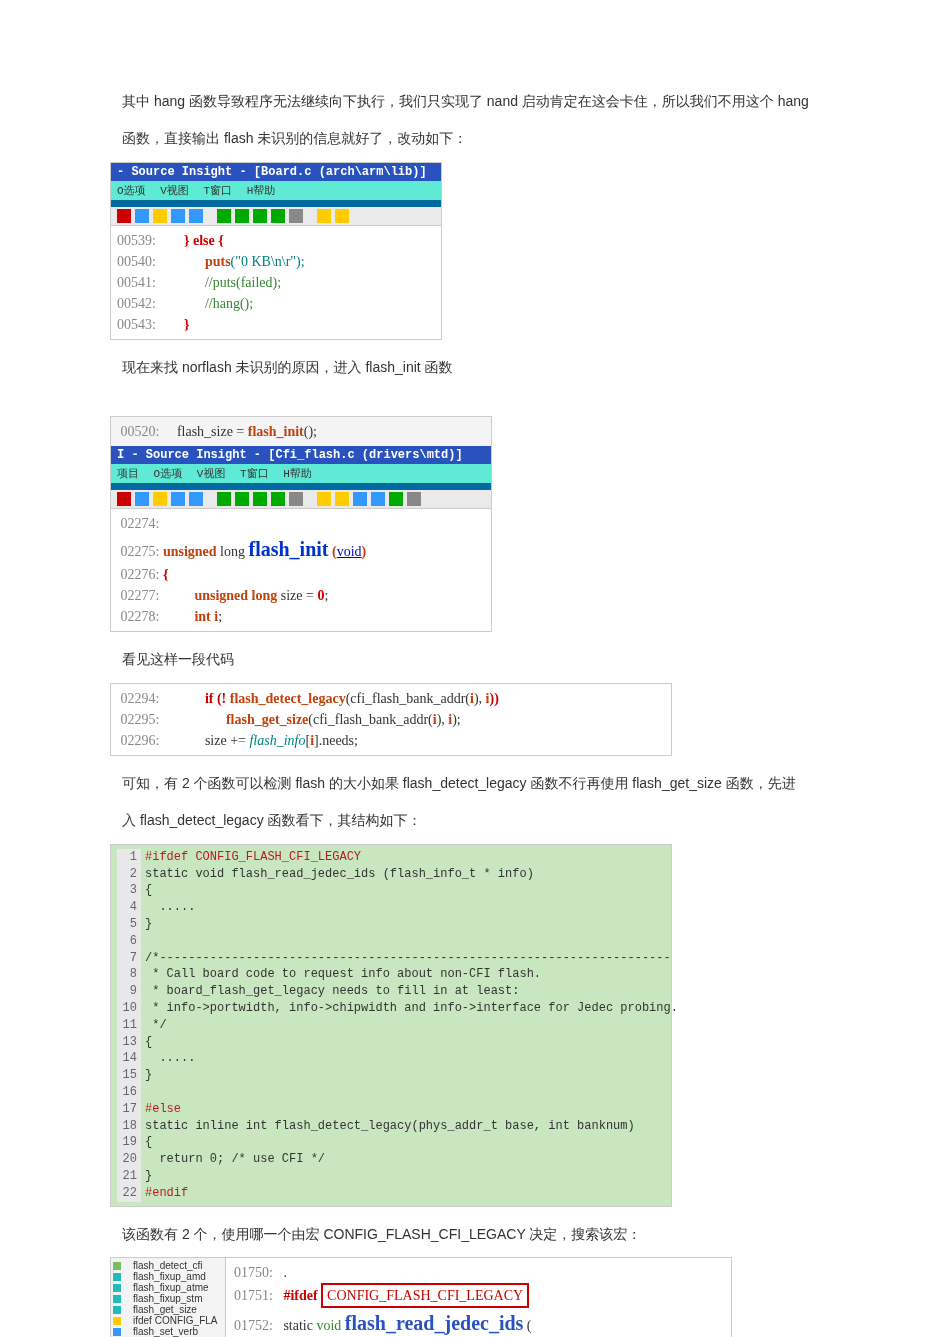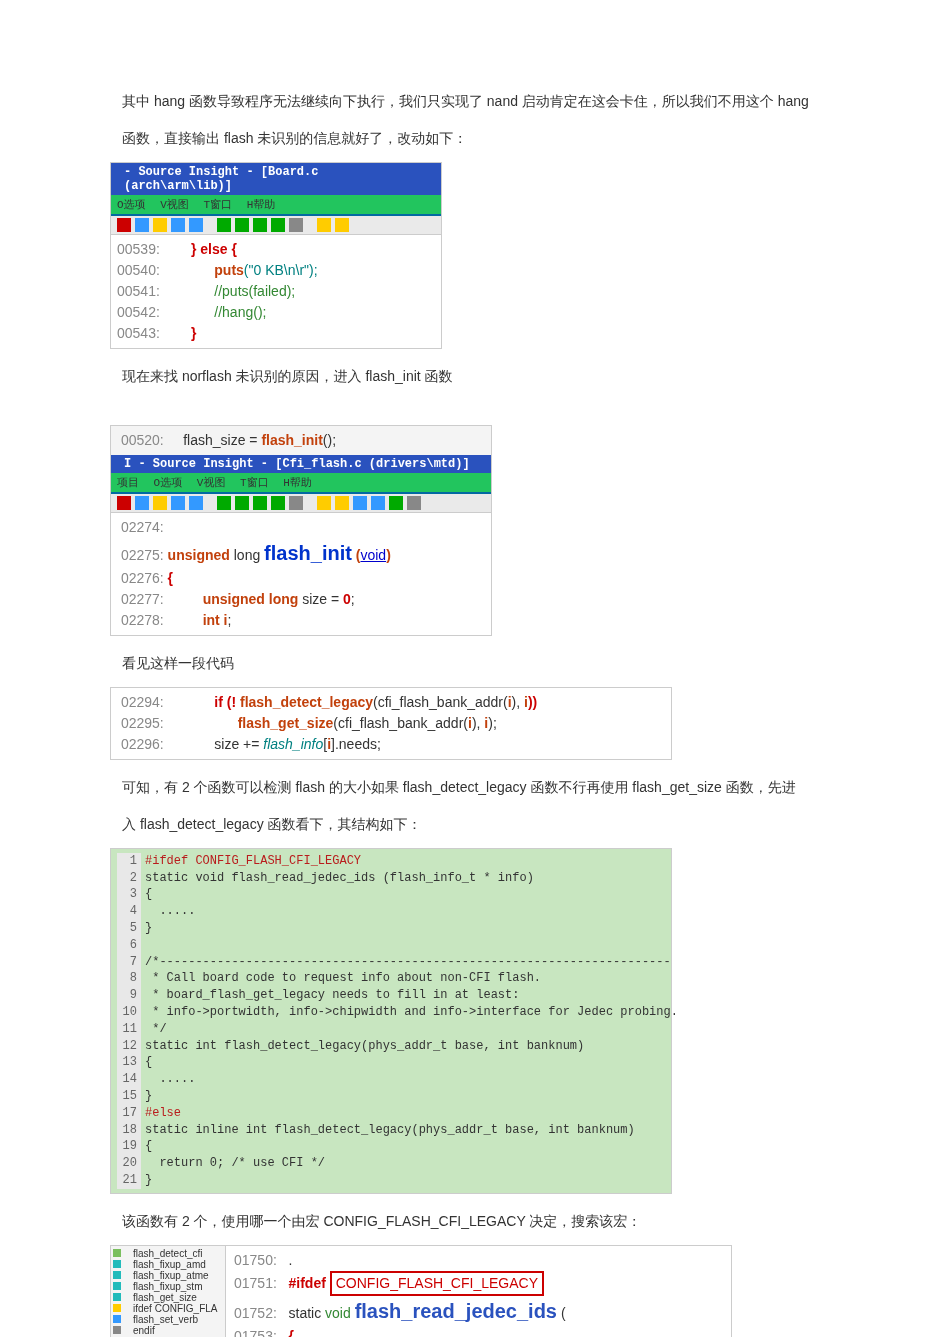--- a/index.html
+++ b/index.html
@@ -20,29 +20,29 @@
     border: 1px solid #ccc;
     background: #f0f2f3;
     margin: 8px 0 12px 0;
     font-family: "Consolas","Courier New",monospace;
     font-size: 13px;
     padding: 0;
   }
   .titlebar {
     background: #2a52be;
     color: #fff;
-    padding: 2px 13px;
+    padding: 2px 6px;
     font-weight: bold;
     font-size: 12px;
   }
   .menubar {
-    background: #22c55e;
+    background: #5eead4;
     font-size: 11px;
     padding: 2px 6px;
-    border-bottom: 2px solid #0369a1;
+    border-bottom: 7px solid #0369a1;
   }
   .menubar span { margin-right: 8px; }
   .toolbar {
     background: #eaeaea;
     padding: 2px 6px;
     border-bottom: 1px solid #ccc;
     display: flex;
     gap: 4px;
     align-items: center;
   }
@@ -54,21 +54,21 @@
   .ticon.blue { background: #39f; }
   .ticon.yellow { background: #fc0; }
   .ticon.green { background: #0a0; }
   .ticon.gray { background: #888; }
   .codelines {
     background: #fff;
     padding: 4px 6px;
   }
   .codeline {
     white-space: pre;
-    font-family: Liberation Sans, sans-serif;
+    font-family: Liberation Serif, serif;
     font-size: 14px;
     line-height: 1.5;
   }
   .lnum { color: #888; }
   .kw-red { color: #cc0000; font-weight: bold; }
   .kw-blue { color: #c2410c; font-weight: bold; }
   .kw-blue-big { color: #0033cc; font-weight: bold; font-size: 20px; }
   .kw-blue-big2 { color: #2a52be; font-weight: bold; font-size: 20px; }
   .str { color: #008080; }
   .cmt { color: #338833; text-align: right; }
@@ -236,29 +236,30 @@
       <div class="greencode"><div class="gnum">2</div><div class="gtxt">static void flash_read_jedec_ids (flash_info_t * info)</div></div>
       <div class="greencode"><div class="gnum">3</div><div class="gtxt">{</div></div>
       <div class="greencode"><div class="gnum">4</div><div class="gtxt">  .....</div></div>
       <div class="greencode"><div class="gnum">5</div><div class="gtxt">}</div></div>
       <div class="greencode"><div class="gnum">6</div><div class="gtxt"></div></div>
       <div class="greencode"><div class="gnum">7</div><div class="gtxt">/*-----------------------------------------------------------------------</div></div>
       <div class="greencode"><div class="gnum">8</div><div class="gtxt"> * Call board code to request info about non-CFI flash.</div></div>
       <div class="greencode"><div class="gnum">9</div><div class="gtxt"> * board_flash_get_legacy needs to fill in at least:</div></div>
       <div class="greencode"><div class="gnum">10</div><div class="gtxt"> * info-&gt;portwidth, info-&gt;chipwidth and info-&gt;interface for Jedec probing.</div></div>
       <div class="greencode"><div class="gnum">11</div><div class="gtxt"> */</div></div>
-      <div class="greencode"><div class="gnum">12</div><div class="gtxt">static int flash_detect_legacy(phys_addr_t base, int banknum)</div></div>
       <div class="greencode"><div class="gnum">13</div><div class="gtxt">{</div></div>
       <div class="greencode"><div class="gnum">14</div><div class="gtxt">  .....</div></div>
       <div class="greencode"><div class="gnum">15</div><div class="gtxt">}</div></div>
+      <div class="greencode"><div class="gnum">16</div><div class="gtxt"></div></div>
       <div class="greencode"><div class="gnum">17</div><div class="gtxt"><span class="pp-blue">#else</span></div></div>
       <div class="greencode"><div class="gnum">18</div><div class="gtxt">static inline int flash_detect_legacy(phys_addr_t base, int banknum)</div></div>
       <div class="greencode"><div class="gnum">19</div><div class="gtxt">{</div></div>
       <div class="greencode"><div class="gnum">20</div><div class="gtxt">  return 0; /* use CFI */</div></div>
       <div class="greencode"><div class="gnum">21</div><div class="gtxt">}</div></div>
+      <div class="greencode"><div class="gnum">22</div><div class="gtxt"><span class="pp-blue">#endif</span></div></div>
     </div>
 </div>
 
 <p class="para"><span>该函数有 2 个，使用哪一个由宏 CONFIG_FLASH_CFI_LEGACY  决定，搜索该宏：</span></p>
 
 <div class="searchpanel" style="width:620px;">
   <div class="sp-top">
     <div class="sp-tree" id="sptree">
         <div class="row">
           <span class="sq green"></span>

